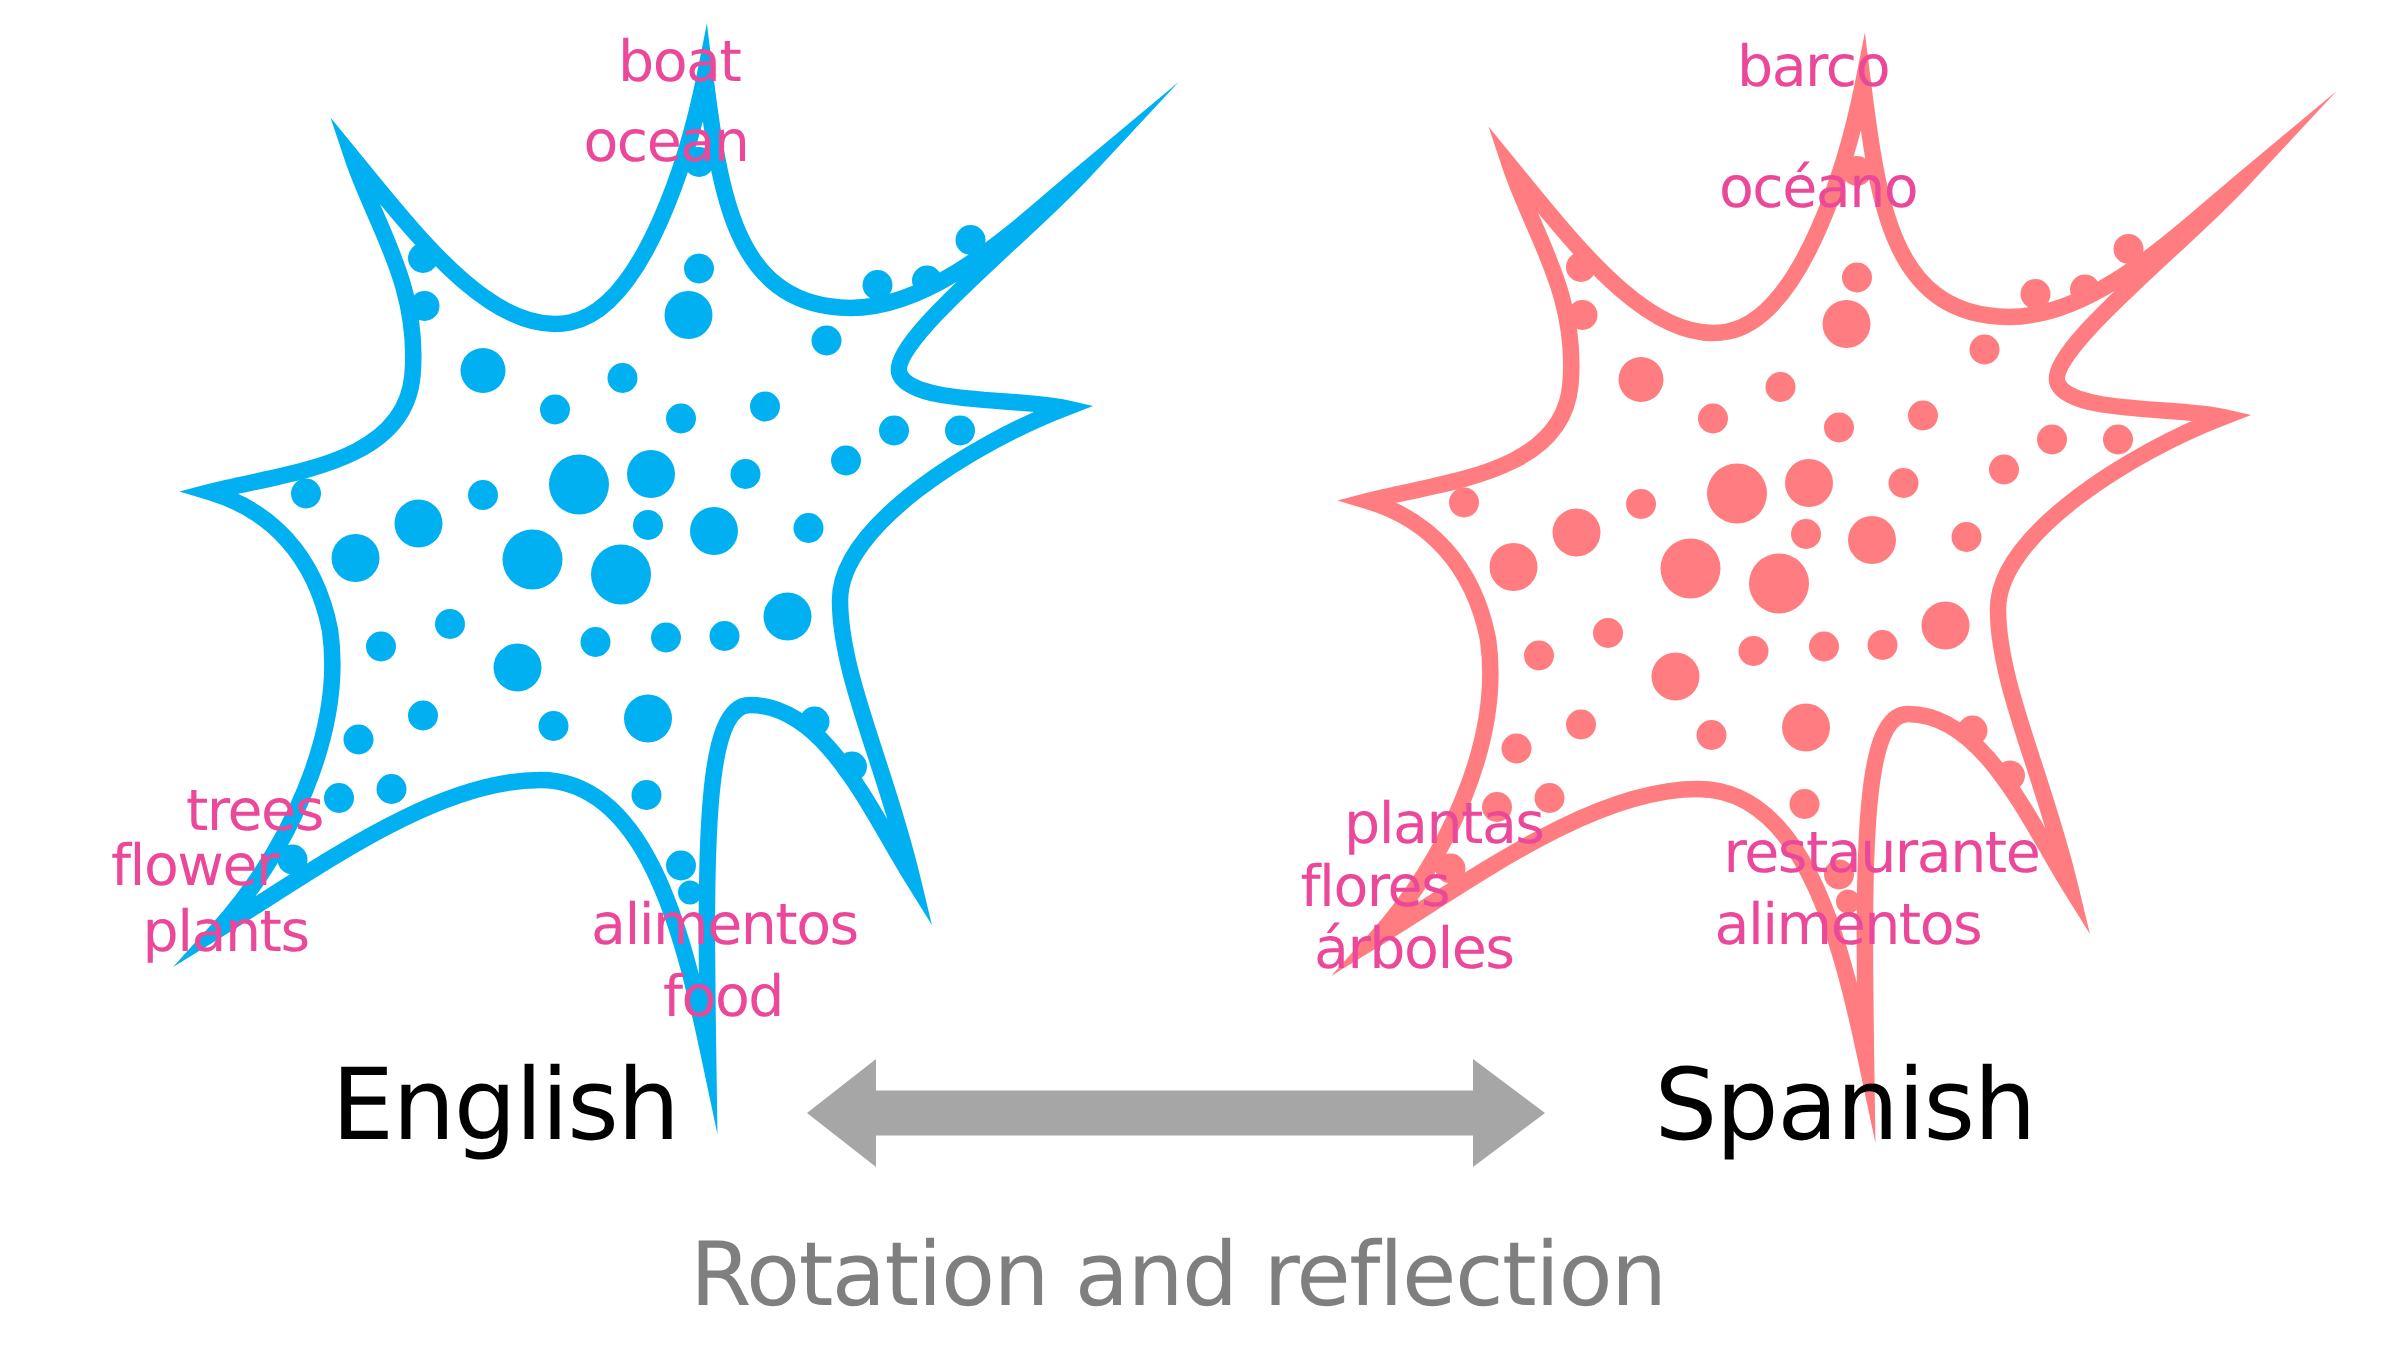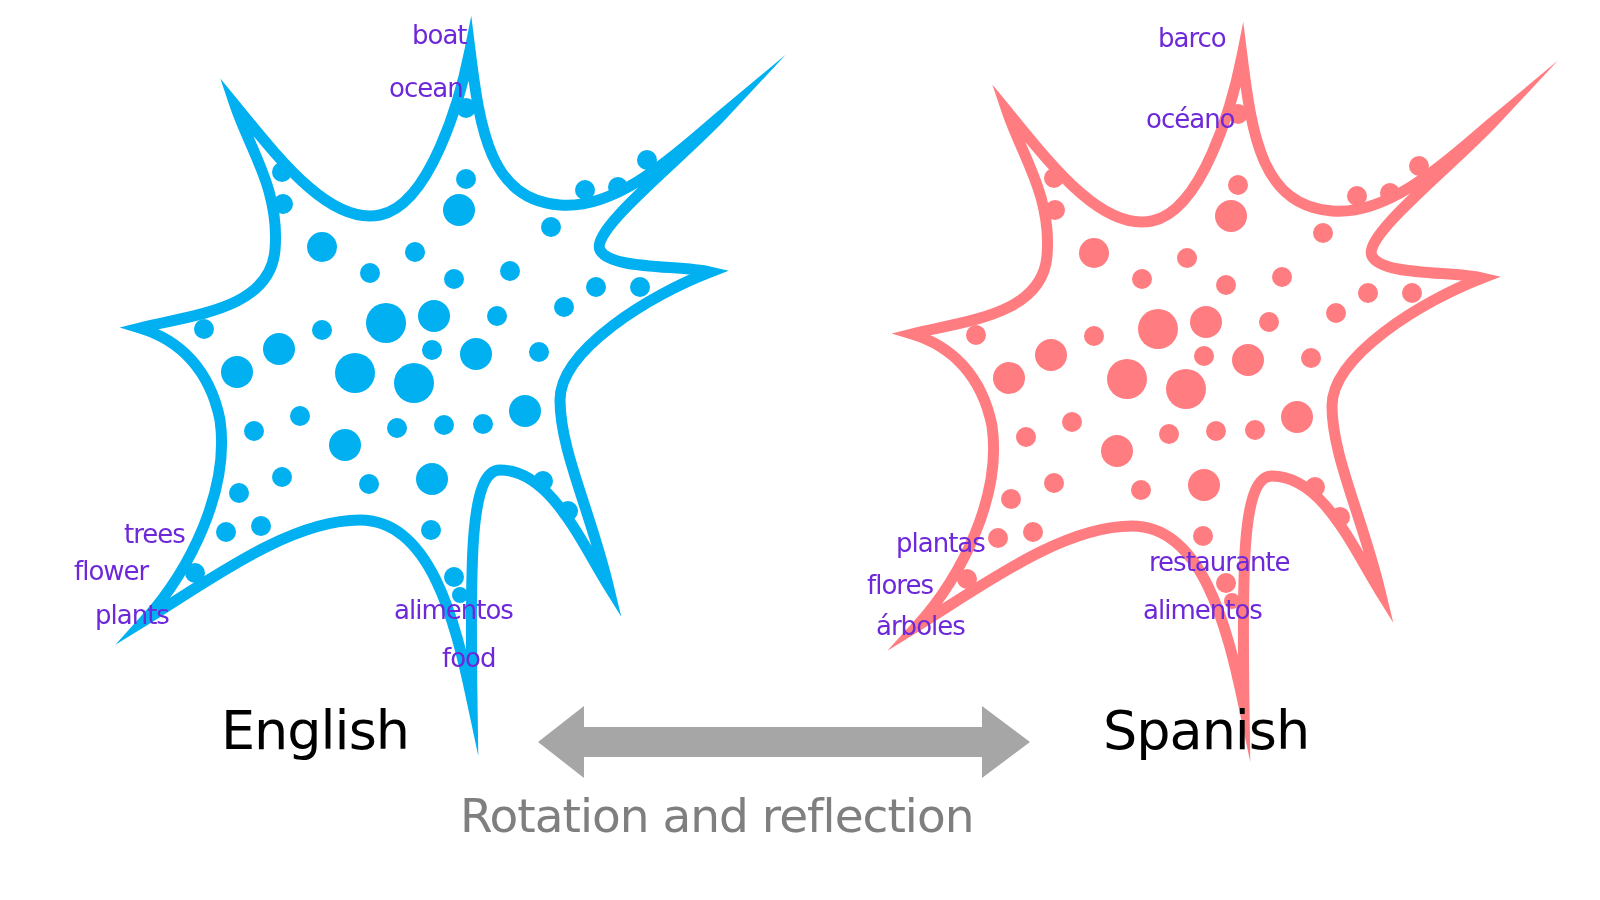--- a/index.html
+++ b/index.html
@@ -1,24 +1,24 @@
 <!DOCTYPE html>
 <html><head>
 <meta charset="utf-8">
 <style>
   html, body { margin: 0; padding: 0; background: #ffffff; }
   body { width: 1600px; height: 900px; position: relative; overflow: hidden;
          font-family: "Liberation Sans", "DejaVu Sans", sans-serif; }
   svg.scene { position: absolute; left: 0; top: 0; }
-  .label { position: absolute; color: #6d28d9; font-size: 26px; line-height: 1; white-space: nowrap;
+  .label { position: absolute; color: #ec4899; font-size: 38px; line-height: 1; white-space: nowrap;
            font-family: "DejaVu Sans", sans-serif; letter-spacing: -1px; }
-  .lang { position: absolute; color: #000; font-size: 54px; line-height: 1; white-space: nowrap;
+  .lang { position: absolute; color: #000; font-size: 66px; line-height: 1; white-space: nowrap;
           font-family: "DejaVu Sans", sans-serif; letter-spacing: -1px; }
-  .caption { position: absolute; color: #7f7f7f; font-size: 47px; line-height: 1; white-space: nowrap;
-             font-family: "DejaVu Sans", sans-serif; letter-spacing: -1px; }
+  .caption { position: absolute; color: #7f7f7f; font-size: 59px; line-height: 1; white-space: nowrap;
+             font-family: "DejaVu Sans", sans-serif; letter-spacing: -1px; margin-top: 28px; }
 </style>
 </head>
 <body>
 
 <svg class="scene" width="1600" height="900" viewBox="0 0 1600 900">
   <defs>
 
     <path id="star-shape" d="
       M 470 50
       C 480 130, 490 200, 560 205

